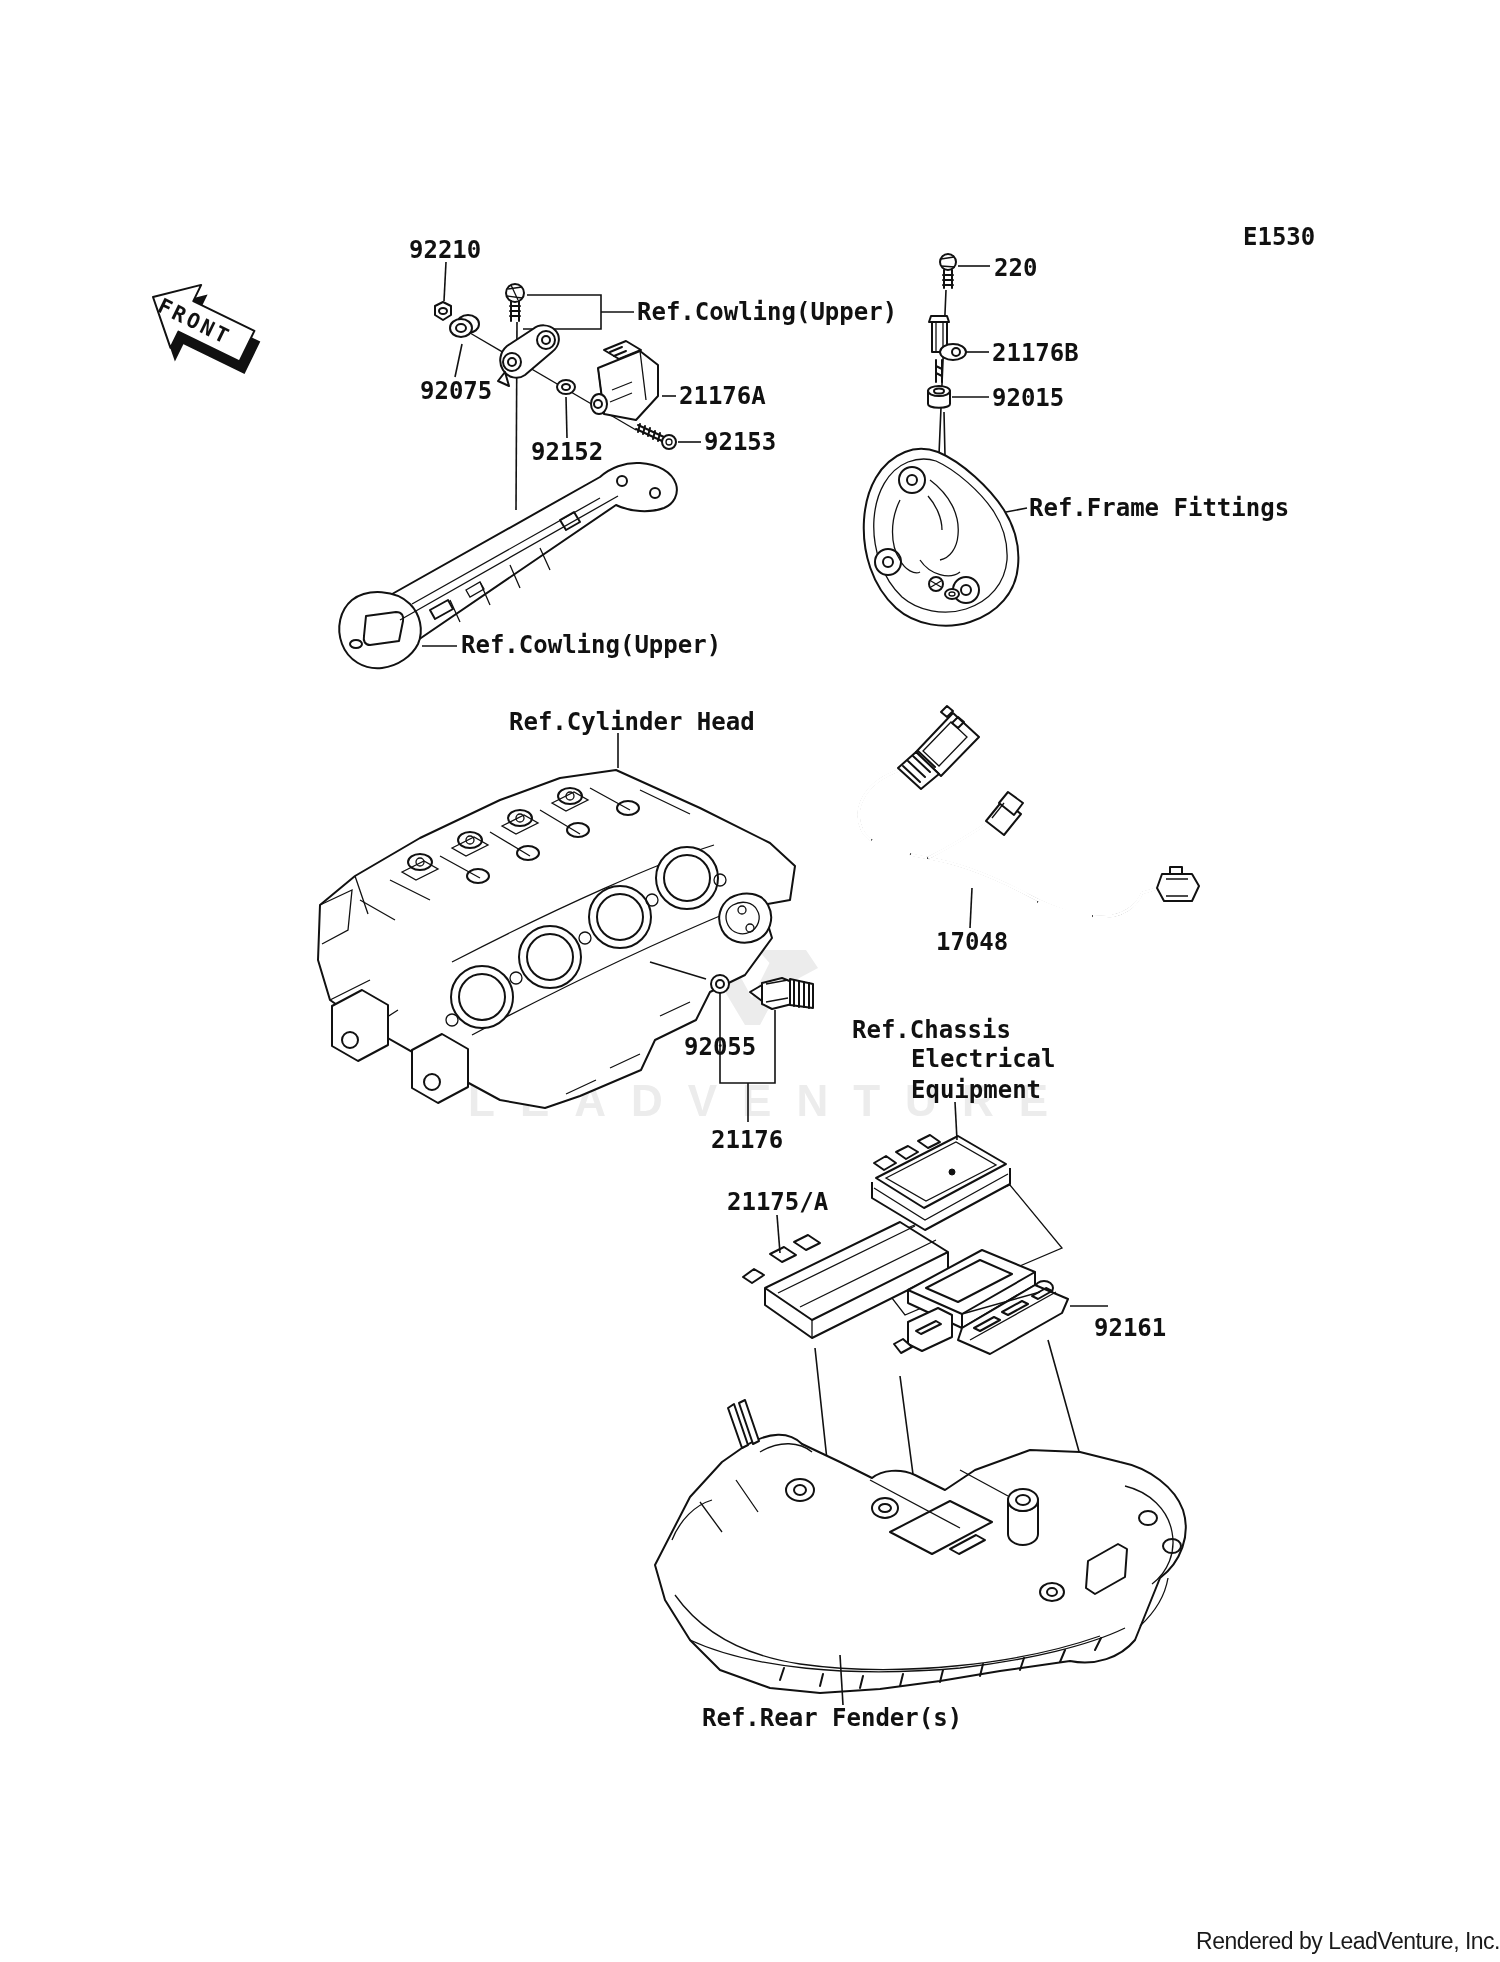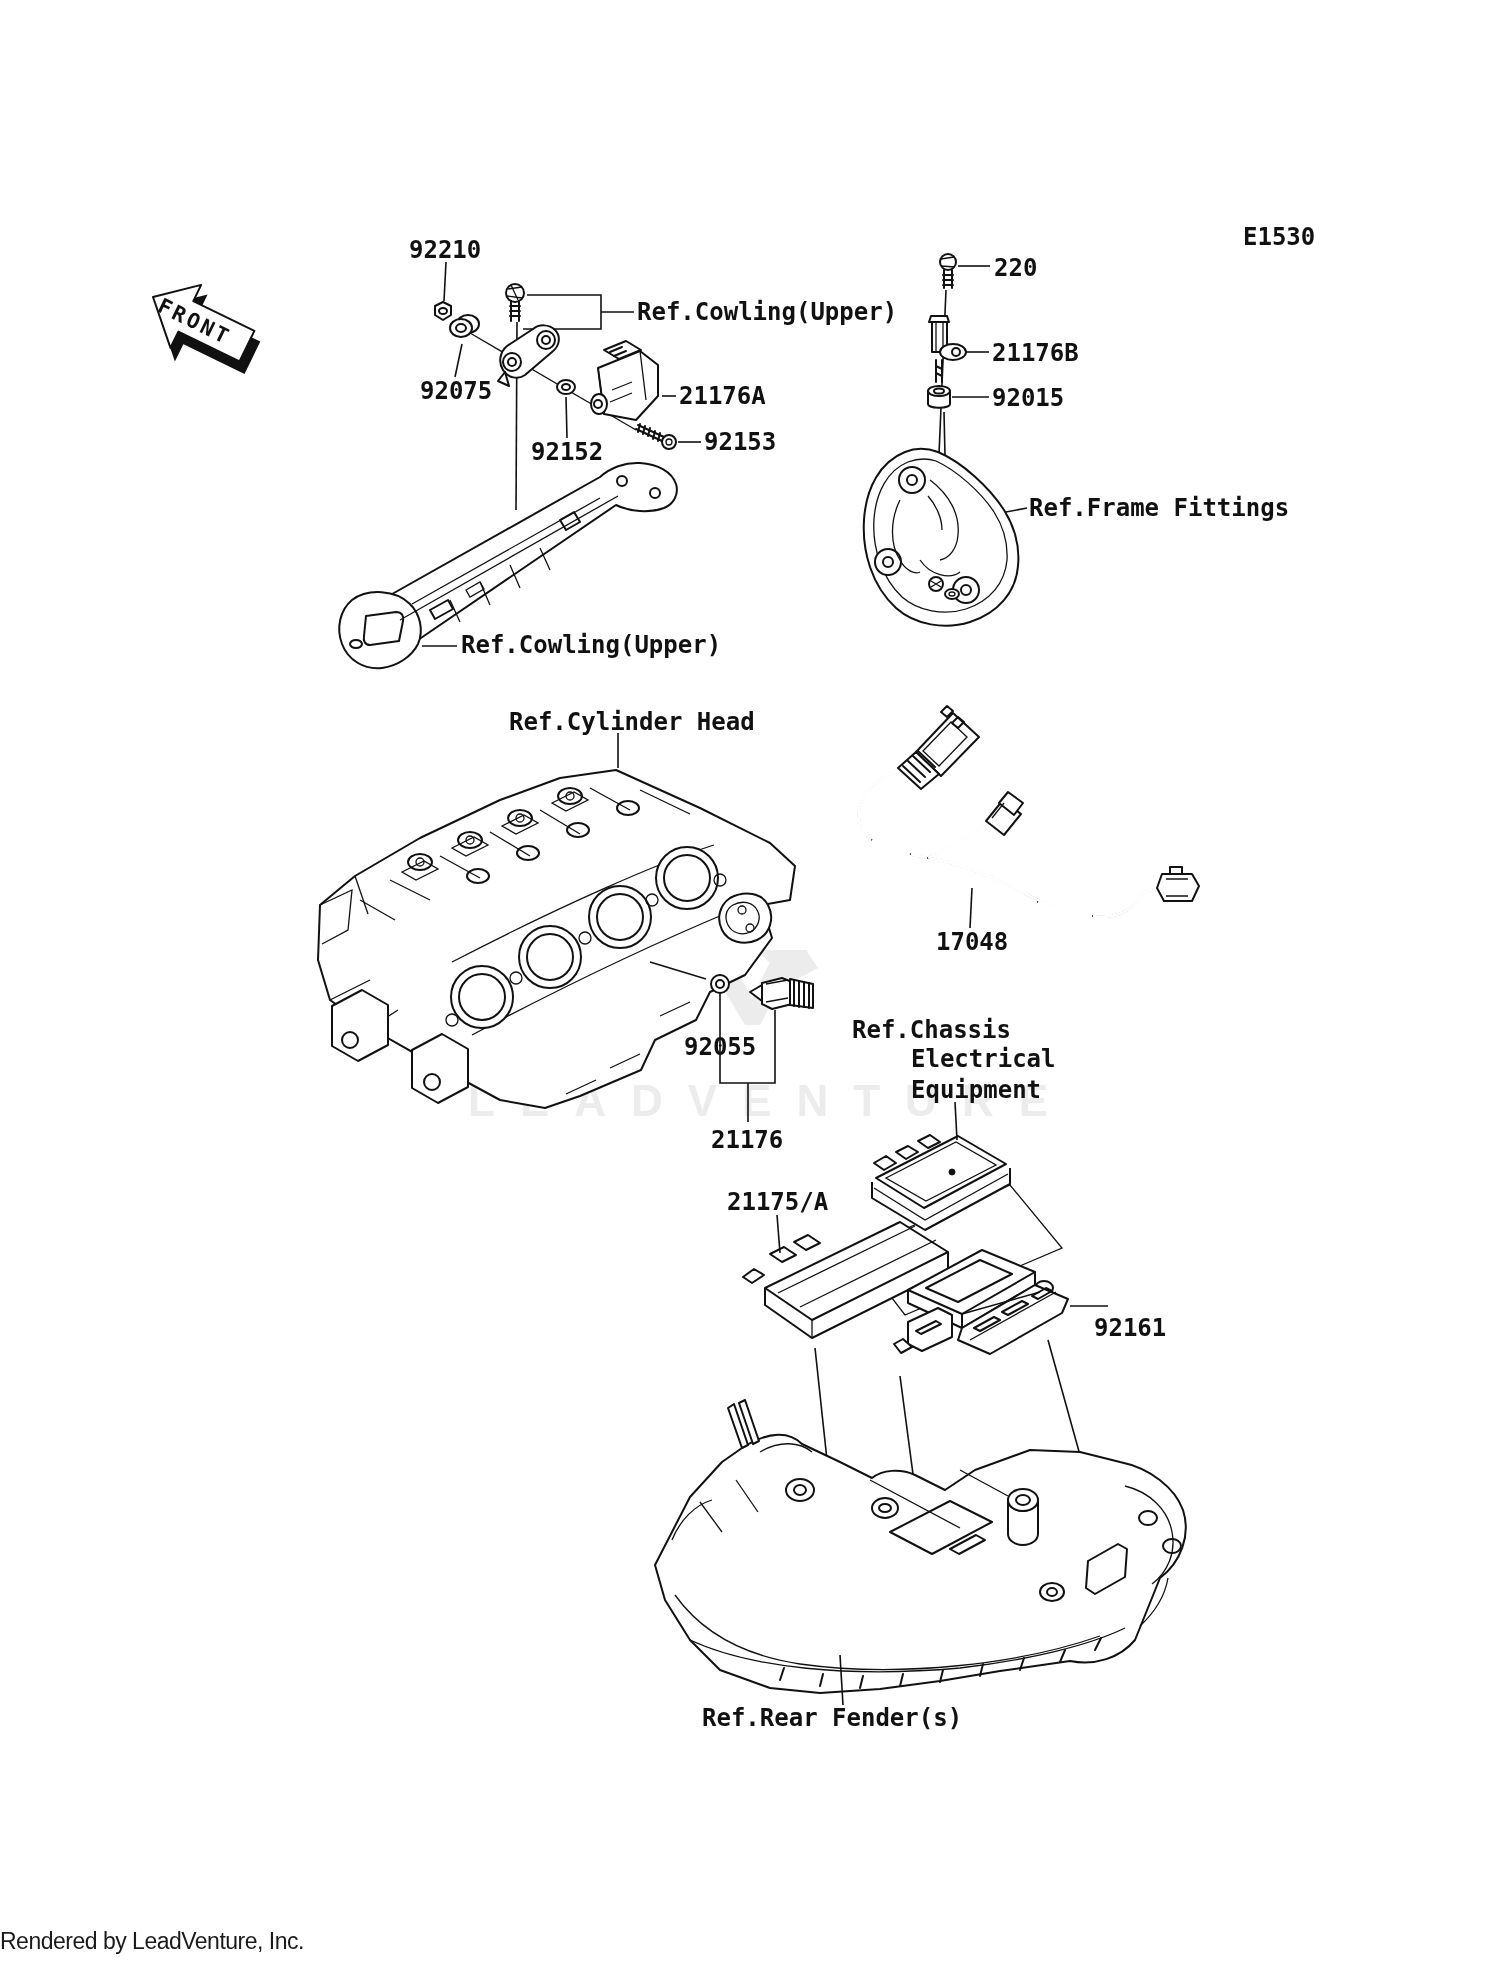--- a/index.html
+++ b/index.html
@@ -3,21 +3,21 @@
 <meta charset="utf-8">
 <style>
   html,body{margin:0;padding:0;background:#fff;}
   #page{position:relative;width:1500px;height:1962px;background:#ffffff;overflow:hidden;
         font-family:"DejaVu Sans Mono", monospace;}
   .lbl{position:absolute;font-family:"DejaVu Sans Mono", monospace;font-weight:bold;
        font-size:24px;color:#111;white-space:nowrap;line-height:1.05;letter-spacing:0px;}
   .lbl.small{font-size:24px;}
   #watermark-text{position:absolute;left:468px;top:1076px;font-family:"Liberation Sans",sans-serif;
        font-weight:bold;font-size:44px;letter-spacing:25px;color:#ececec;white-space:nowrap;}
-  #footer-credit{position:absolute;left:0;top:1928px;width:100%;text-align:left;
+  #footer-credit{position:absolute;left:0;top:1928px;width:100%;text-align:right;
        font-family:"Liberation Sans",sans-serif;font-size:23px;letter-spacing:-0.5px;color:#1a1a1a;}
   svg{position:absolute;left:0;top:0;}
   .art{stroke:#111;fill:none;stroke-width:2;stroke-linejoin:round;stroke-linecap:round;}
   .artw{stroke:#111;fill:#fff;stroke-width:2;stroke-linejoin:round;}
   .thin{stroke:#111;fill:none;stroke-width:1.3;}
   .lead{stroke:#111;fill:none;stroke-width:1.6;}
   .dark{fill:#111;stroke:#111;}
 </style>
 </head>
 <body>

